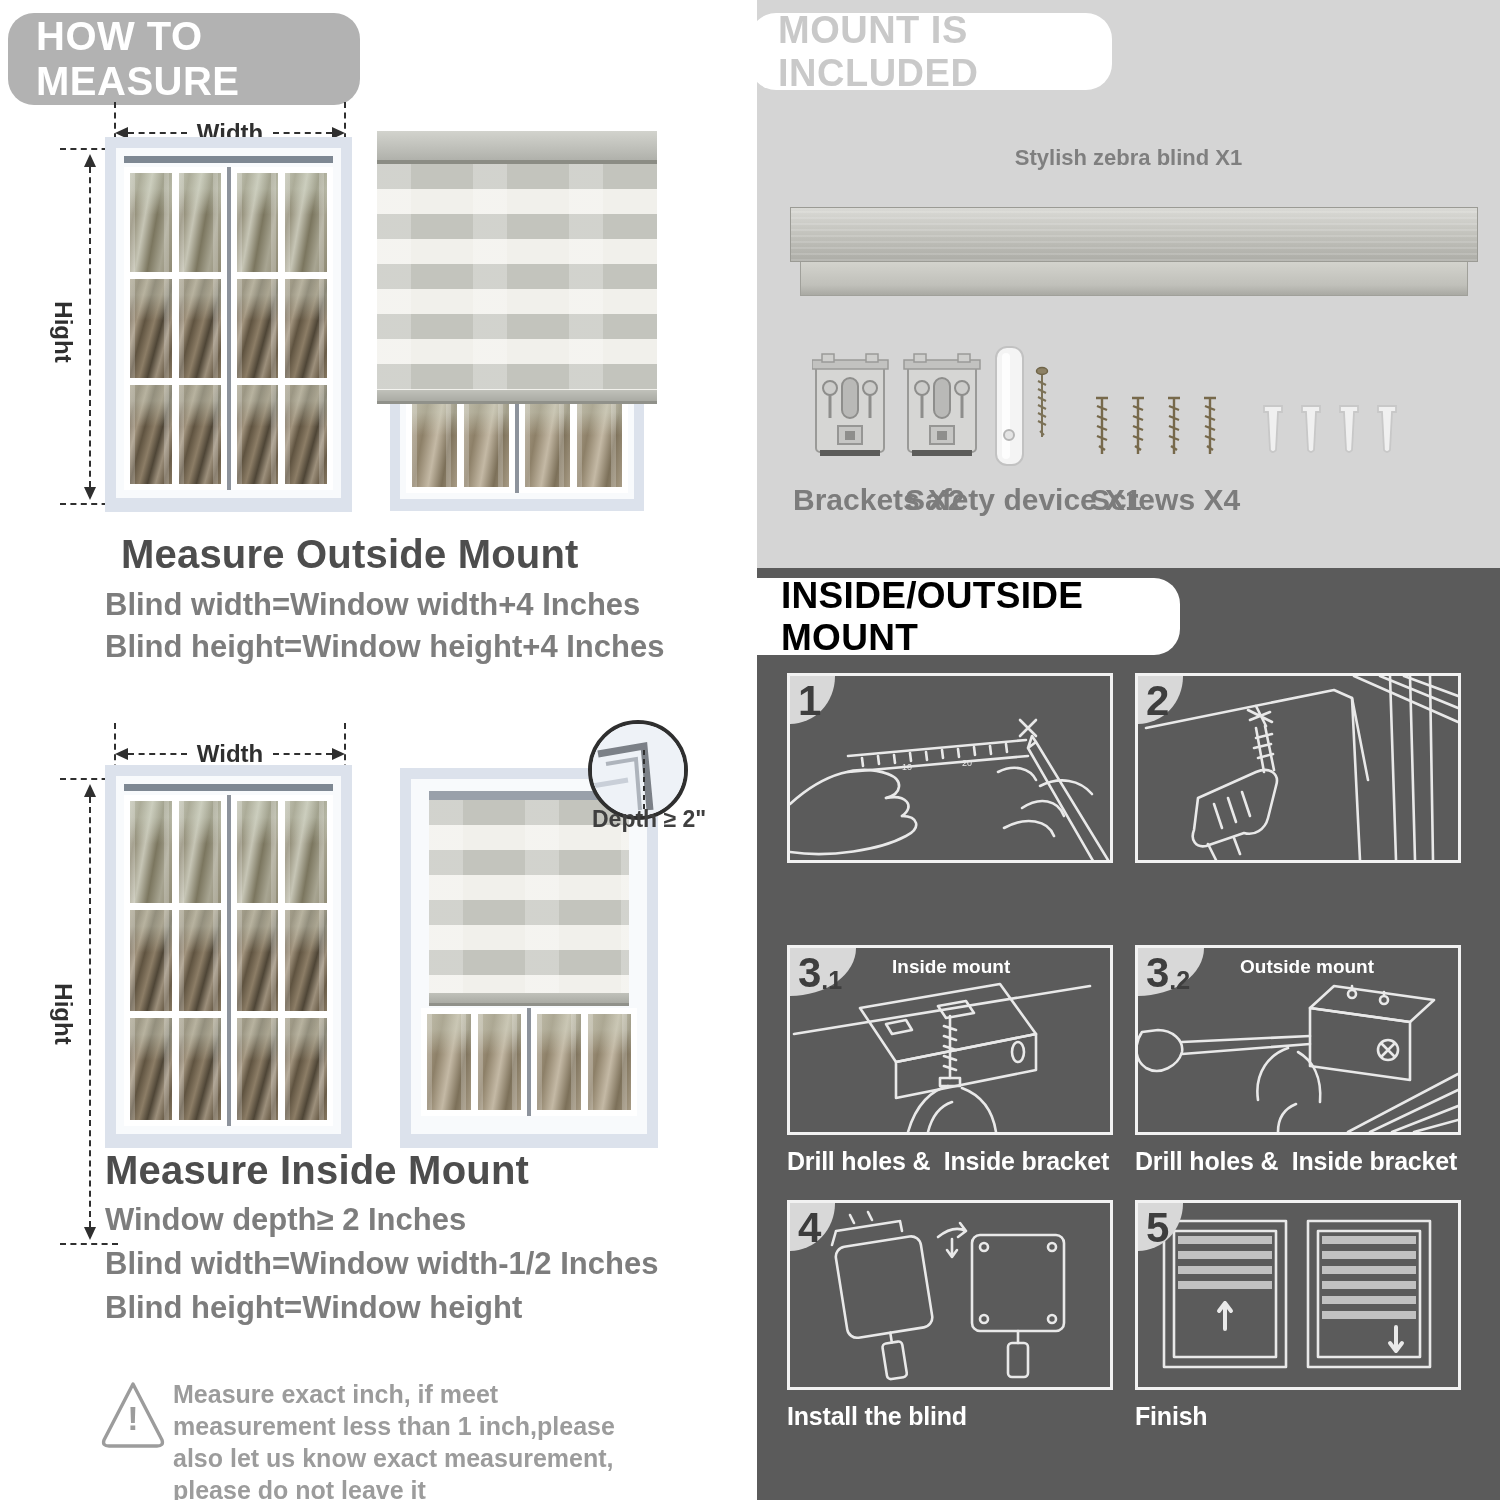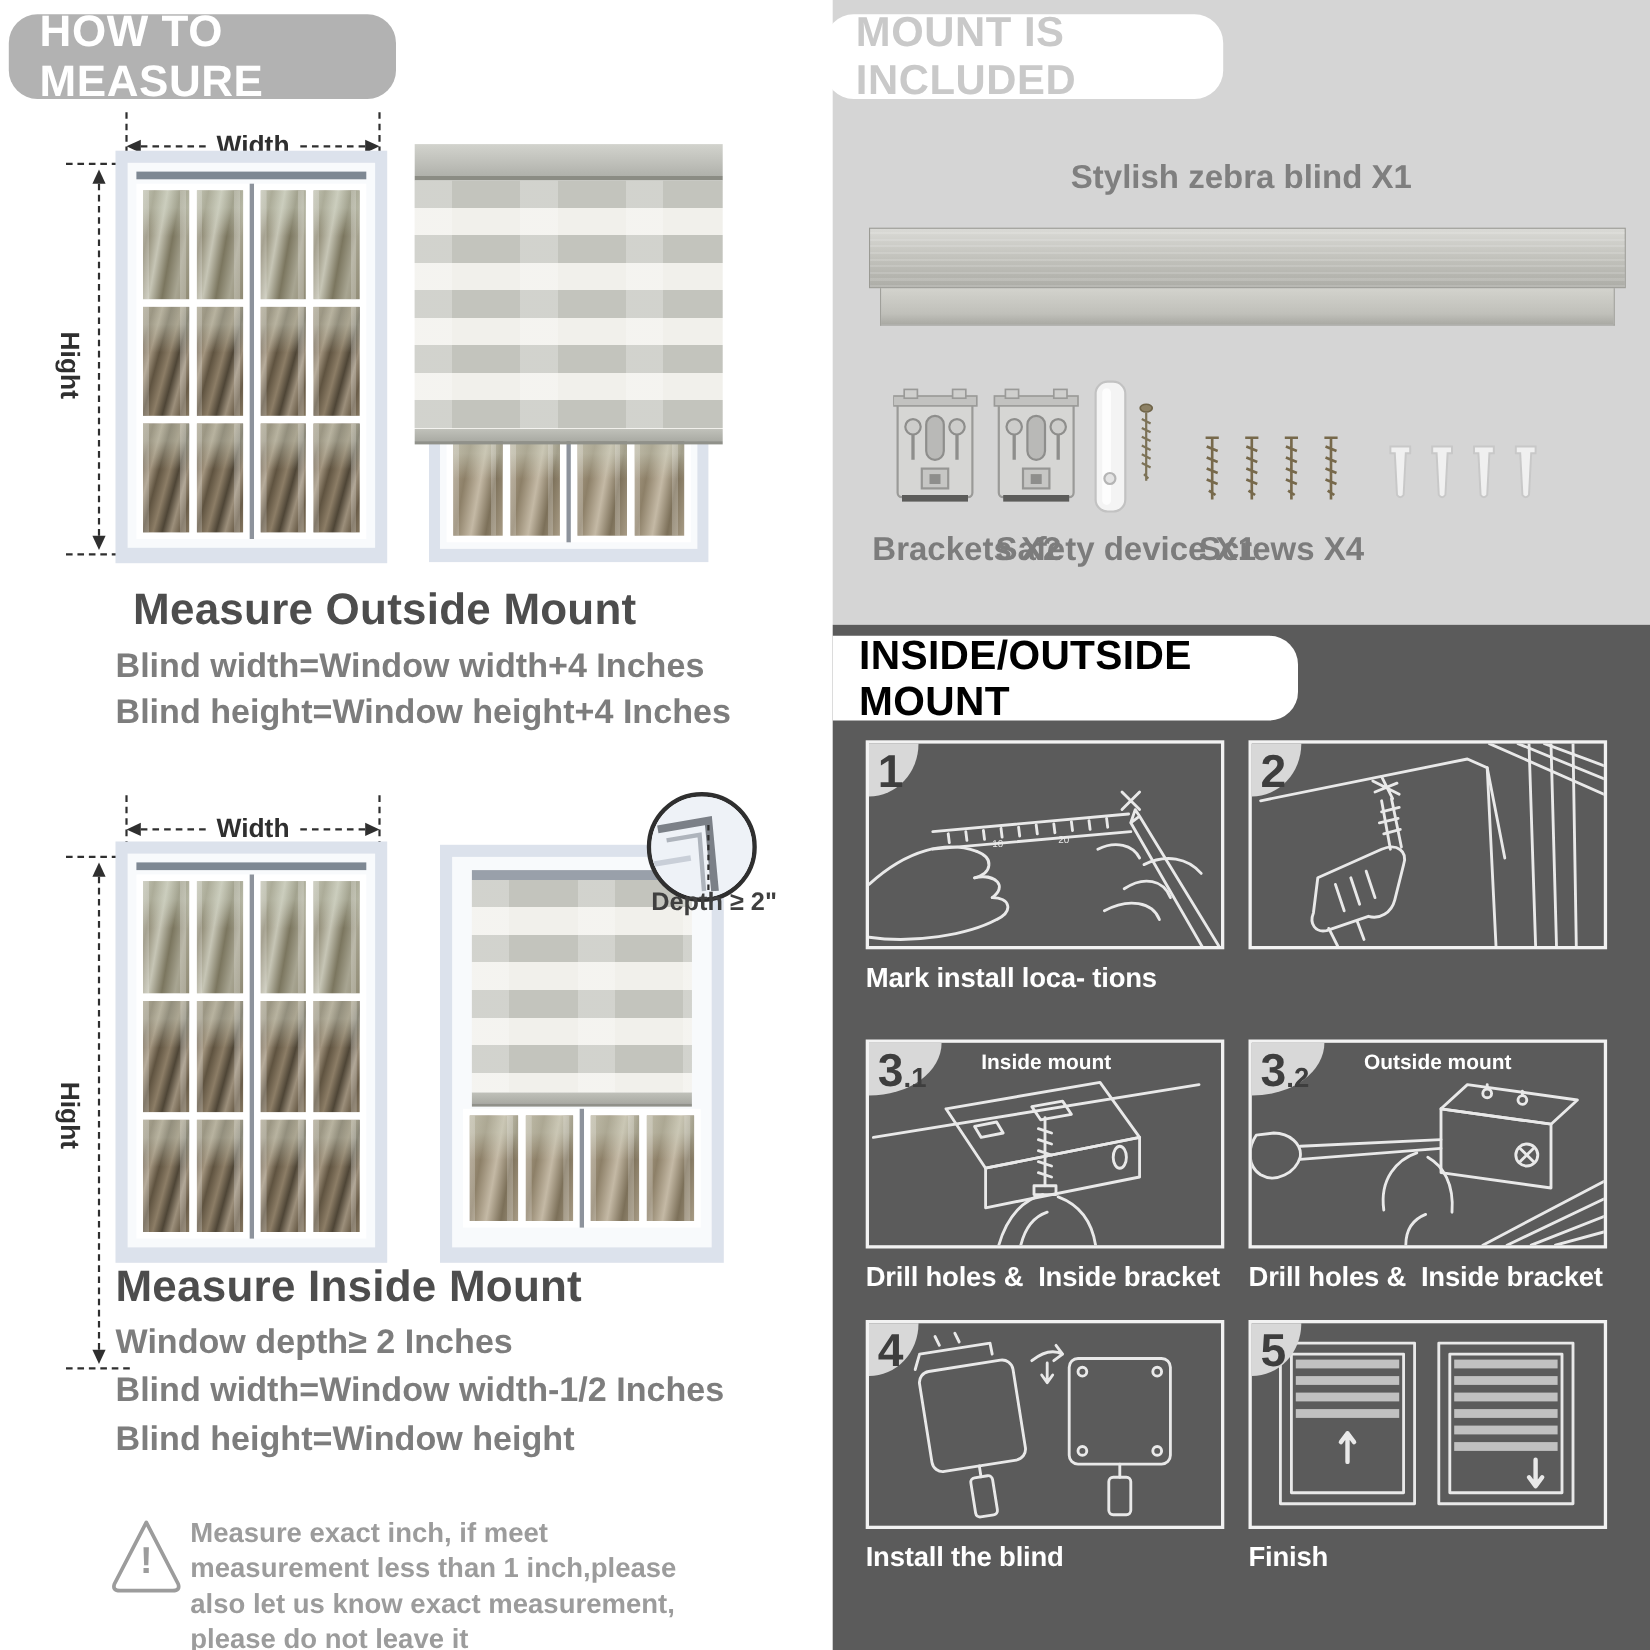--- a/index.html
+++ b/index.html
@@ -2,21 +2,21 @@
 <html><head>
 <meta charset="utf-8">
 <style>
   html,body{margin:0;padding:0;background:#fff;}
   body{width:1500px;height:1500px;position:relative;overflow:hidden;
        font-family:"Liberation Sans",sans-serif;}
   .abs{position:absolute;}
 
   
   .banner{position:absolute;display:flex;align-items:center;border-radius:26px;}
-  .banner-gray{left:8px;top:13px;width:352px;height:77px;background:#b2b2b2;}
+  .banner-gray{left:8px;top:13px;width:352px;height:92px;background:#b2b2b2;}
   .banner-gray span{color:#fff;font-weight:bold;font-size:40px;padding-left:28px;letter-spacing:.5px;}
   .banner-incl{left:750px;top:13px;width:362px;height:77px;background:#fff;}
   .banner-incl span{color:#c9c9c9;font-weight:bold;font-size:38px;padding-left:28px;letter-spacing:.5px;}
   .banner-mount{left:757px;top:578px;width:423px;height:77px;background:#fff;border-radius:0 26px 26px 0;}
   .banner-mount span{color:#000000;font-weight:bold;font-size:37px;padding-left:24px;letter-spacing:.3px;}
 
   
   .light-panel{left:757px;top:0;width:743px;height:568px;background:#d5d5d5;}
   .dark-panel{left:757px;top:568px;width:743px;height:932px;background:#5b5b5b;}
 
@@ -62,21 +62,21 @@
   .h2{position:absolute;left:105px;font-weight:bold;font-size:40px;color:#4d4d4d;letter-spacing:.2px;}
   .sub{position:absolute;left:105px;font-weight:bold;font-size:31px;color:#7d7d7d;}
   .note{position:absolute;left:173px;top:1378px;width:480px;font-weight:600;font-size:25px;line-height:1.28;color:#9c9c9c;}
   .warn-tri{position:absolute;left:100px;top:1378px;}
 
   
   .detail-circle{position:absolute;left:588px;top:720px;width:92px;height:92px;border:4px solid #2f2f2f;border-radius:50%;background:#f2f5f9;overflow:hidden;}
   .depth-lbl{position:absolute;left:592px;top:806px;font-weight:bold;font-size:23px;color:#3f3f3f;}
 
   
-  .blind-name{position:absolute;left:757px;top:145px;width:743px;text-align:center;font-weight:bold;font-size:30px;color:#7f7f7f;}
+  .blind-name{position:absolute;left:757px;top:145px;width:743px;text-align:center;font-weight:bold;font-size:22px;color:#7f7f7f;}
   .rail-img{position:absolute;left:790px;top:207px;width:688px;}
   .rail-top{height:55px;background:linear-gradient(180deg,#dadad6 0%,#c2c2bc 50%,#adada7 100%);border:1px solid #9b9b95;box-sizing:border-box;position:relative;}
   .rail-top::after{content:"";position:absolute;inset:0;background:repeating-linear-gradient(0deg,rgba(255,255,255,.14) 0 2px,rgba(0,0,0,0) 2px 6px);}
   .rail-val{height:34px;margin:0 10px;background:linear-gradient(180deg,#d3d3cd 0%,#c0c0ba 70%,#a9a9a3 100%);border:1px solid #a0a09a;border-top:none;box-sizing:border-box;}
   .item-label{position:absolute;top:483px;font-weight:bold;font-size:30px;color:#7c7c7c;white-space:nowrap;}
 
   
   .step{position:absolute;width:326px;}
   .panel{position:relative;height:190px;border:3px solid #f2f2f2;box-sizing:border-box;}
   .badge{position:absolute;top:0;left:0;background:#d8d8d8;border-radius:0 0 100% 0;
@@ -346,21 +346,20 @@
       <path d="M214,152 C236,140 258,144 264,160"></path>
       <path d="M208,96 C224,88 240,92 246,104"></path>
       <text x="112" y="94" font-size="9" fill="#e9e9e9" stroke="none" font-family="Liberation Sans, sans-serif">10</text>
       <text x="172" y="90" font-size="9" fill="#e9e9e9" stroke="none" font-family="Liberation Sans, sans-serif">20</text>
     </svg>
     <div class="badge">
         <span class="n">1</span>
         <span class="s"></span>
       </div>
   </div>
-  <div class="caption">Mark install loca- tions</div>
 </div>
 
 <div class="step" style="left:1135px;top:673px;">
   <div class="panel">
     <svg class="art" viewBox="0 0 320 184">
       <path d="M8,52 L196,14 L214,22 L222,184"></path>
       <path d="M214,22 L230,104"></path>
       <path d="M252,0 L258,184 M272,0 L277,184 M292,0 L295,184"></path>
       <path d="M216,0 L320,46 M242,0 L320,32 M266,0 L320,20"></path>
       <path d="M60,122 L118,96 C132,90 142,98 138,110 L130,142 C127,154 116,160 106,157 L68,170 C58,172 52,164 56,154 Z"></path>

